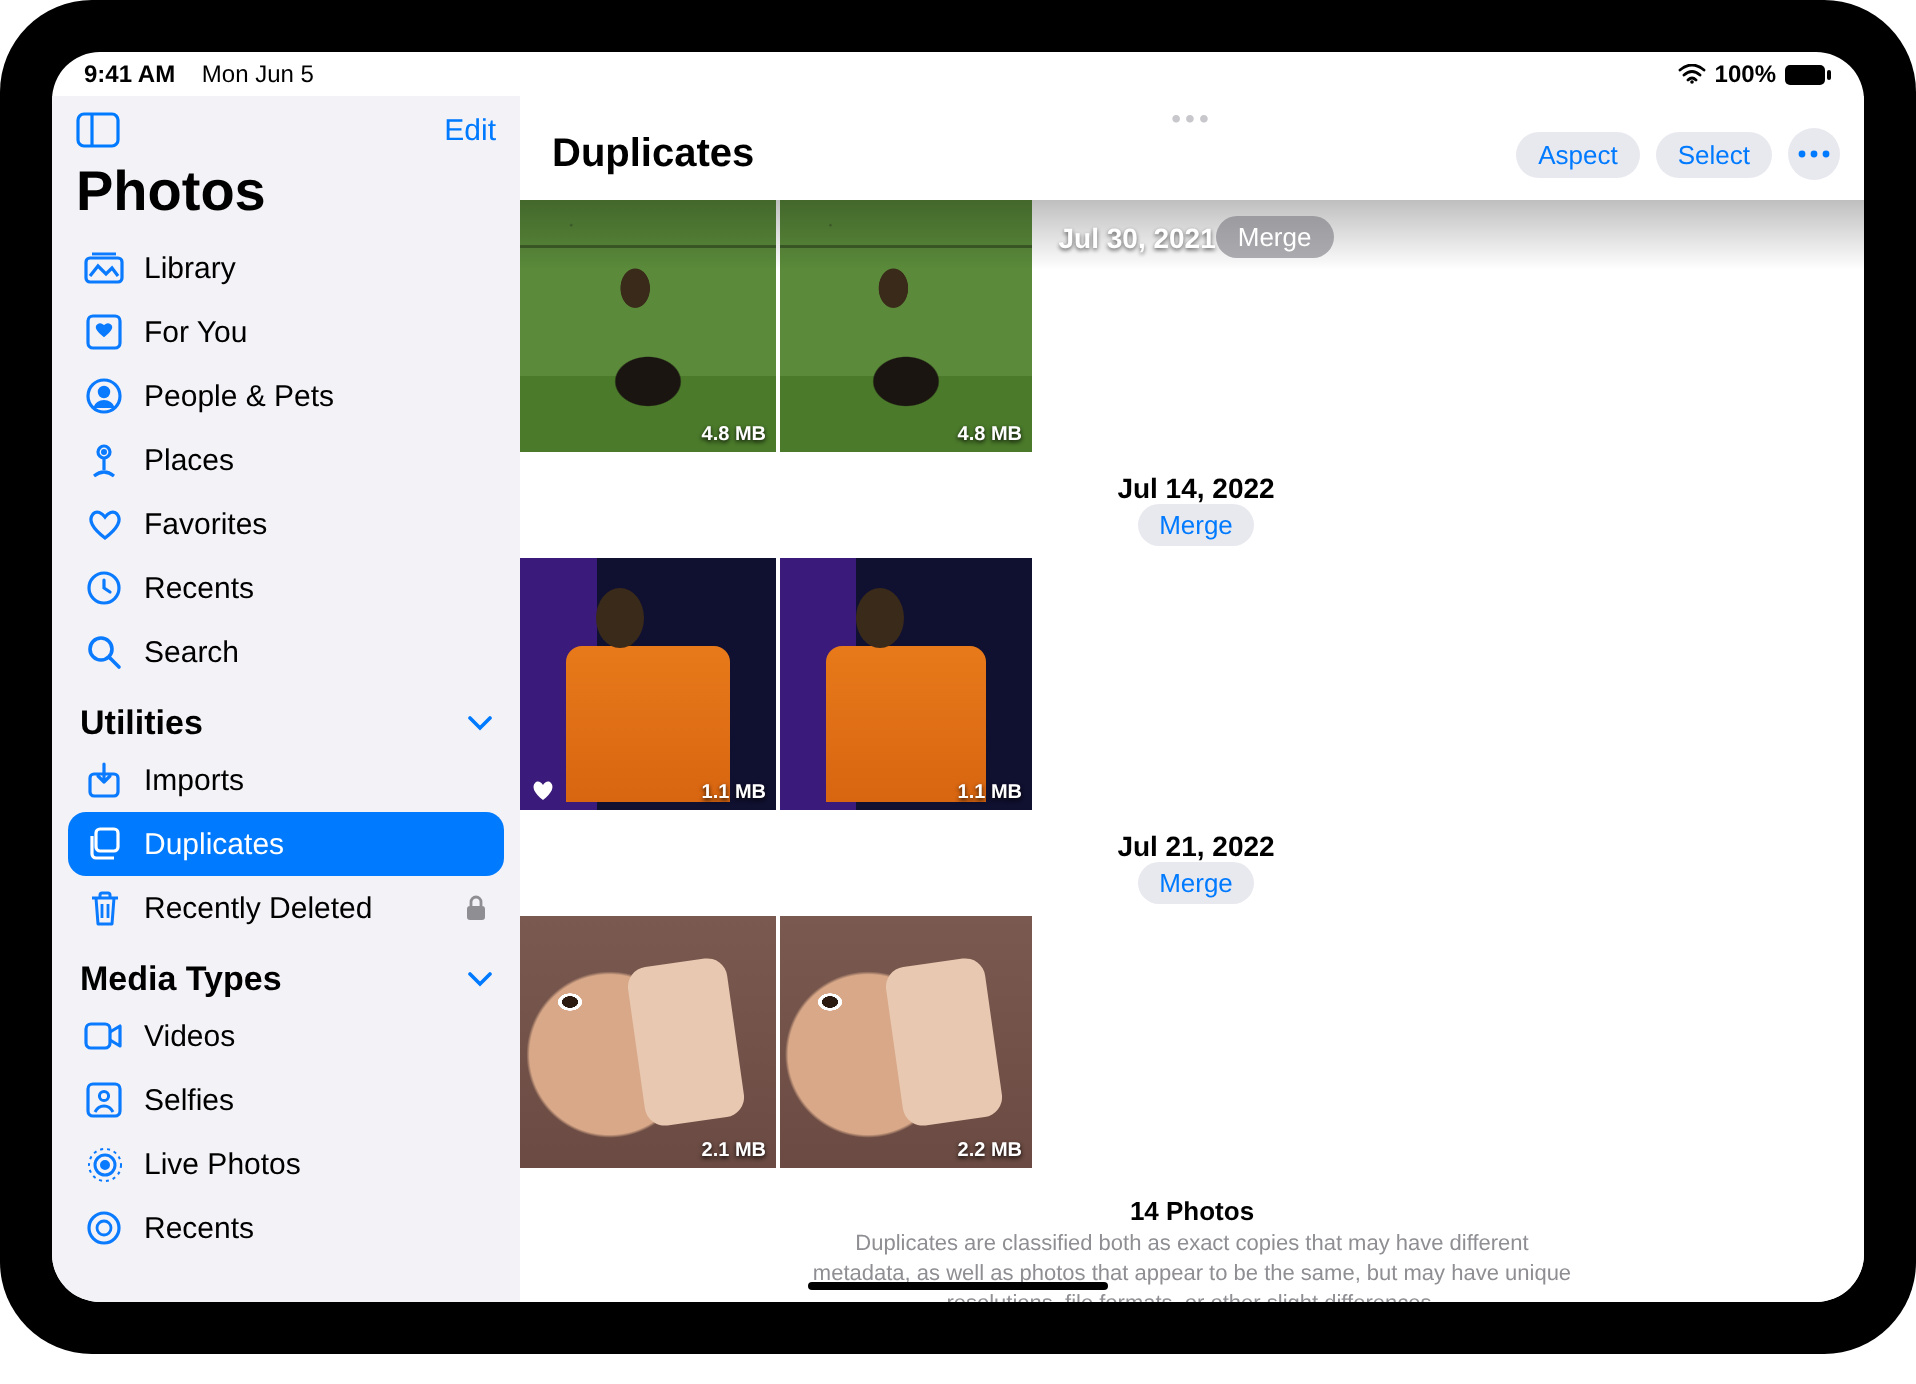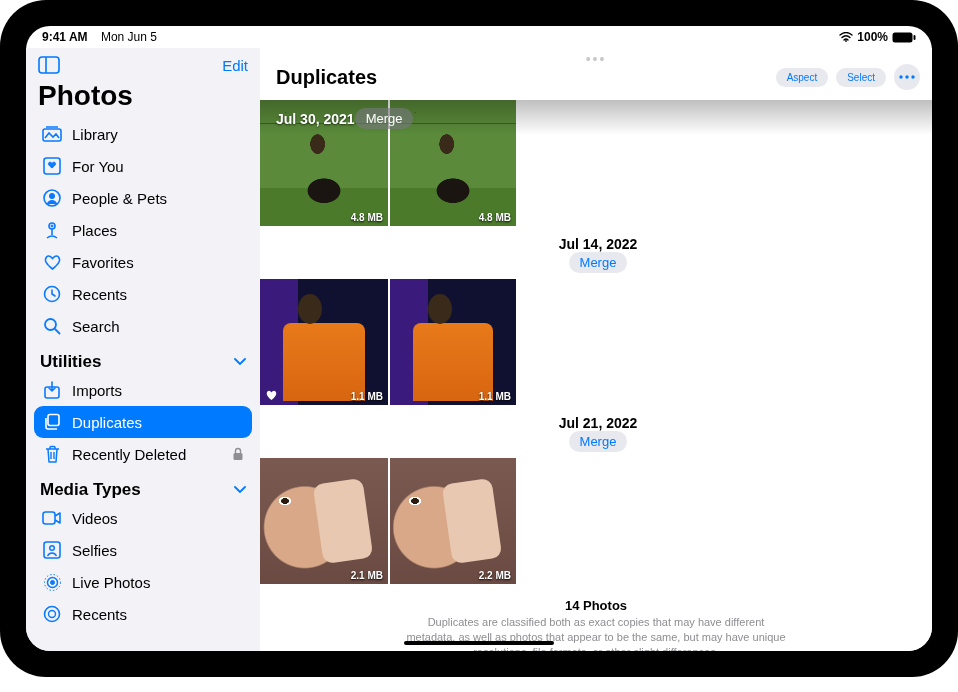--- a/index.html
+++ b/index.html
@@ -20,29 +20,29 @@
   .side-item .icon { width:20px; height:20px; display:flex; align-items:center; justify-content:center; color:#0a7aff; flex-shrink:0;}
   .side-item .icon svg { stroke:currentColor; }
   .side-item .lock { margin-left:auto; color:#8e8e93; }
   .side-section { display:flex; align-items:center; justify-content:space-between; padding:10px 6px 2px 6px; font-size:17px; font-weight:700;}
   .side-section .chev { color:#007aff; }
   .main { flex:1; display:flex; flex-direction:column; background:#fff; position:relative;}
   .grabber { position:absolute; top:3px; left:50%; transform:translateX(-50%); color:#c7c7cc; font-size:14px; letter-spacing:2px;}
   .main-header { display:flex; align-items:center; justify-content:space-between; padding:16px 12px 10px 16px;}
   .main-header h1 { font-size:20px; font-weight:800;}
   .header-buttons { display:flex; gap:8px; align-items:center;}
-  .pill { background:#e8e8ef; color:#007aff; font-size:10px; font-weight:500; padding:4px 11px; border-radius:14px; }
+  .pill { background:#e8e8ef; color:#007aff; font-size:13px; font-weight:500; padding:4px 11px; border-radius:14px; }
   .circle-btn { width:26px; height:26px; border-radius:50%; background:#e8e8ef; color:#007aff; display:flex; align-items:center; justify-content:center;}
   .scroll { flex:1; overflow-y:auto; overflow-x:hidden;}
   .group { position:relative; }
   .group.first { padding-top:0; }
   .group-head { display:flex; align-items:center; justify-content:flex-end; padding:10px 12px 6px 16px;flex-direction:column;}
   .group-date { font-size:14px; font-weight:700;}
   .merge-btn { background:#e8e8ef; color:#007aff; font-size:13px; font-weight:500; padding:3px 11px; border-radius:12px;}
-  .overlay-head { position:absolute; top:0; left:0; right:0; z-index:3; display:flex; align-items:center; justify-content:flex-start; padding:8px 12px 6px 16px; background:linear-gradient(rgba(0,0,0,0.25), rgba(0,0,0,0));}
+  .overlay-head { position:absolute; top:0; left:0; right:0; z-index:3; display:flex; align-items:center; justify-content:center; padding:8px 12px 6px 16px; background:linear-gradient(rgba(0,0,0,0.25), rgba(0,0,0,0));}
   .overlay-head .group-date { color:#fff; text-shadow:0 1px 2px rgba(0,0,0,0.6);}
   .overlay-head .merge-btn { background:rgba(120,120,128,0.6); color:#fff;}
   .thumb-row { display:flex; gap:2px;}
   .thumb { width:126px; height:126px; position:relative; overflow:hidden;}
   .thumb.first { width:128px;}
   .thumb .size { position:absolute; bottom:3px; right:5px; color:#fff; font-size:10px; font-weight:600; text-shadow:0 1px 2px rgba(0,0,0,0.9); z-index:2;}
   .thumb .fav { position:absolute; bottom:4px; left:5px; color:#fff; z-index:2;}
   
   .art1 {
     background:

